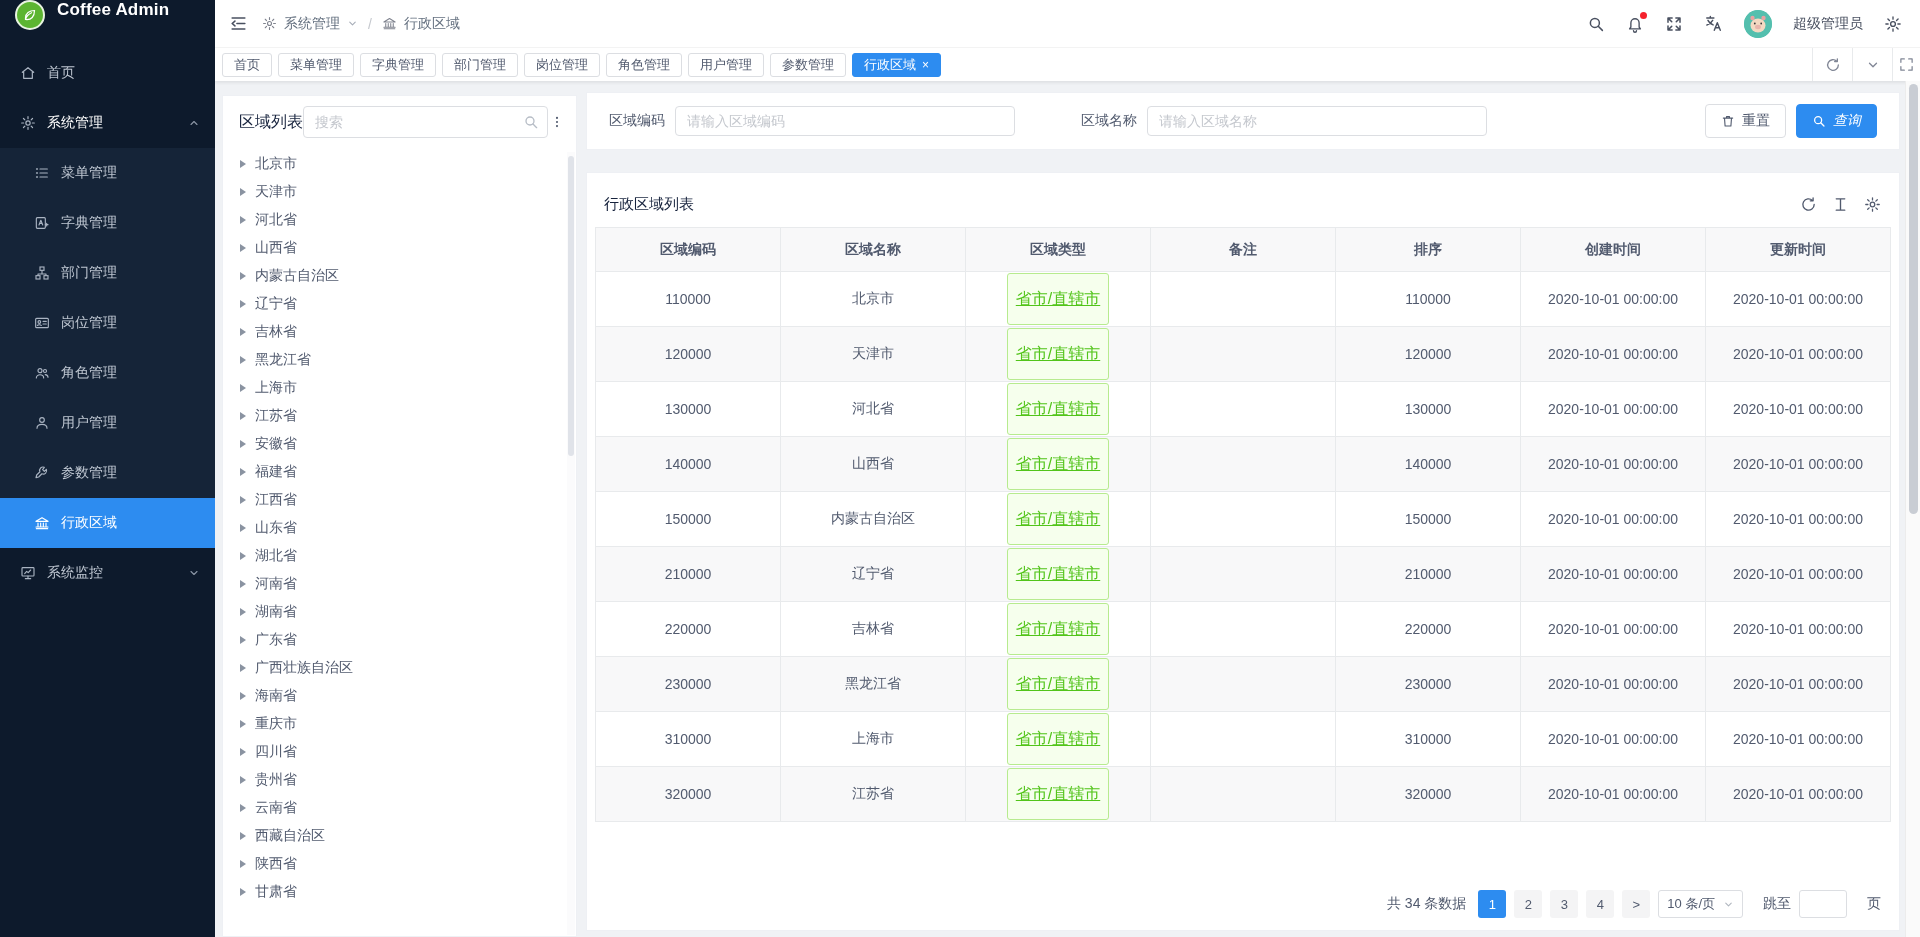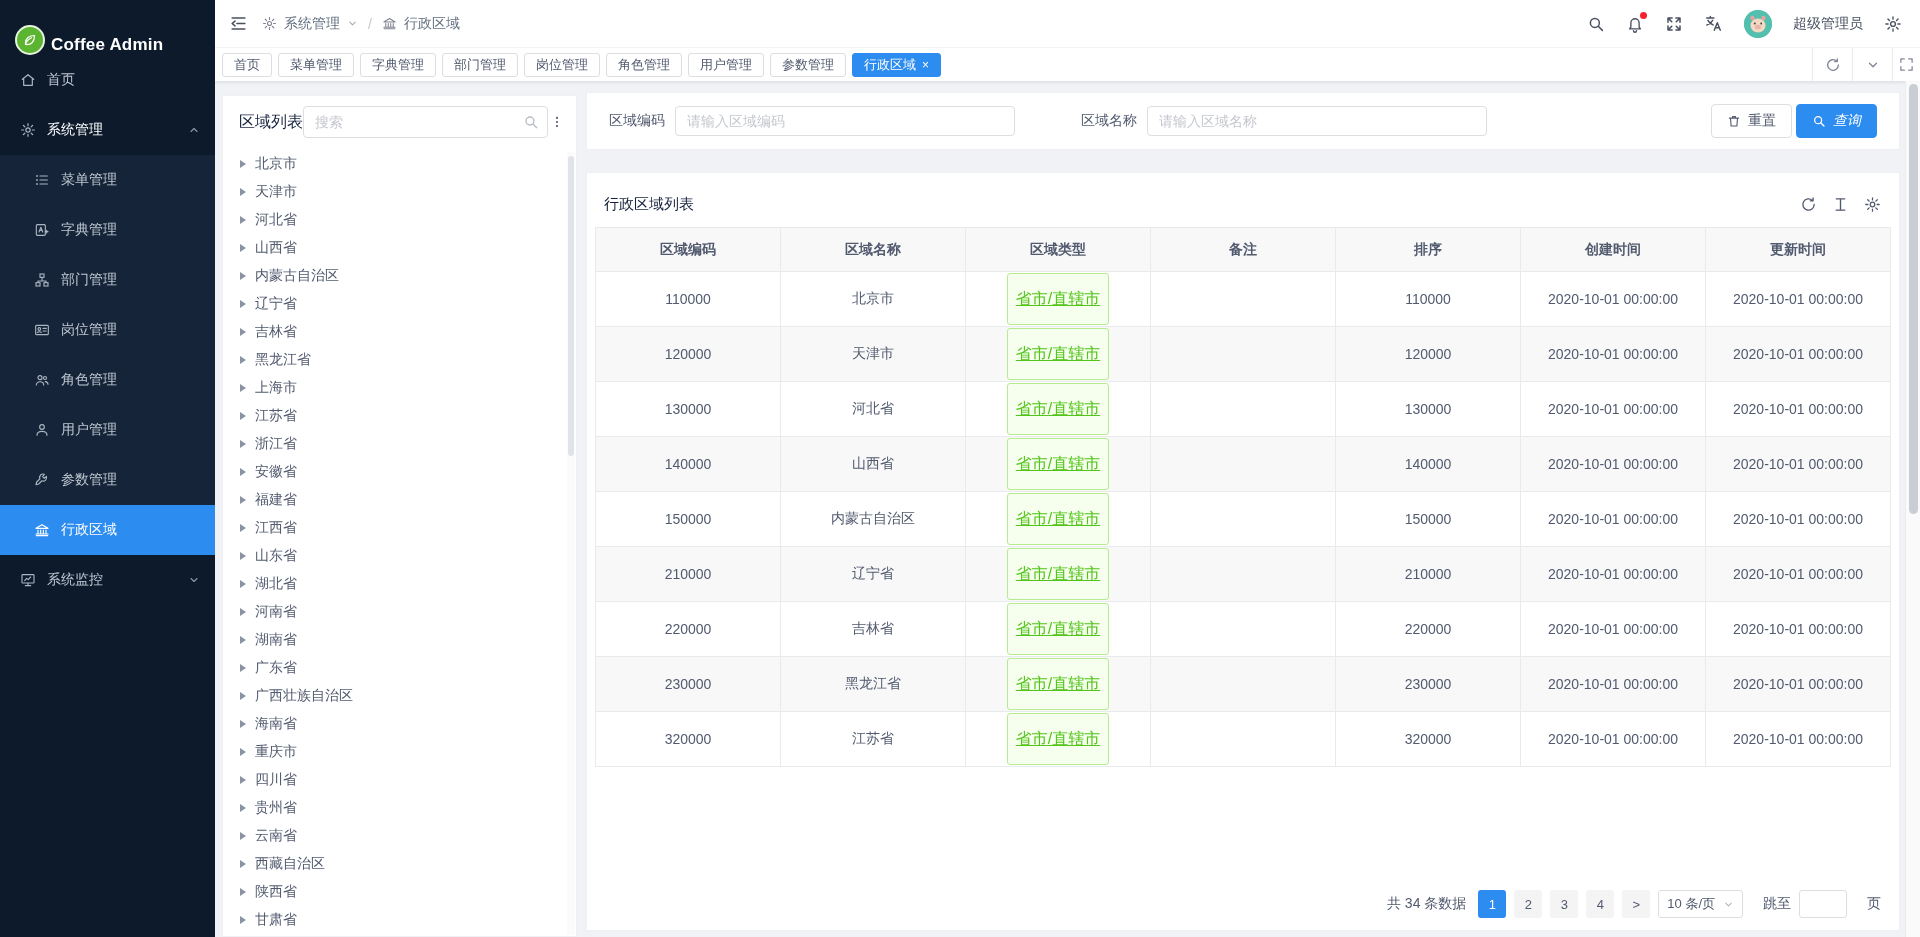--- a/index.html
+++ b/index.html
@@ -6,21 +6,21 @@
   html,body { margin:0; padding:0; }
   body {
     width:1920px; height:937px; position:relative; overflow:hidden;
     font-family:"Liberation Sans","DejaVu Sans",sans-serif;
     background:#f0f2f5; color:#515a6e; font-size:14px;
   }
   svg { display:block; }
 
   
   .sidebar { position:absolute; left:0; top:0; width:215px; height:937px; background:#0d1a2c; z-index:6; }
-  .logo { height:48px; display:flex; align-items:flex-end; gap:6px; padding-left:15px;margin-top:7px; }
+  .logo { height:48px; display:flex; align-items:flex-start; gap:12px; padding-left:15px; }
   .logo-badge { width:30px; height:30px; border-radius:50%; background:#5cb531; border:2px solid #e8f4e0;
     display:flex; align-items:center; justify-content:center; }
   .logo-text { color:#fff; font-weight:bold; font-size:17px; letter-spacing:.2px; }
   .menu-item { height:50px; display:flex; align-items:center; gap:11px; padding-left:20px;
     color:#bfc7d2; font-size:14px; cursor:pointer; position:relative; }
   .menu-item .mi-icon { width:16px; height:16px; flex:0 0 16px; color:#aab4c2; }
   .menu-item.open { color:#fff; }
   .menu-item .caret { position:absolute; right:15px; color:#8b96a5; }
   .submenu { background:#152438; }
   .submenu .menu-item { padding-left:34px; }
@@ -79,21 +79,21 @@
 
   
   .search-card { position:absolute; left:371px; top:11px; width:1314px; height:58px; background:#fff;
     border:1px solid #eef0f4; display:flex; align-items:center; padding:0 22px; }
   .form-item { display:flex; align-items:center; }
   .form-item + .form-item { margin-left:66px; }
   .form-label { font-size:14px; color:#515a6e; margin-right:10px; white-space:nowrap; }
   .form-input { width:340px; height:30px; border:1px solid #dcdee2; border-radius:4px; padding:0 11px;
     font-size:14px; color:#515a6e; outline:none; font-family:inherit; }
   .form-input::placeholder { color:#c5c8ce; }
-  .search-actions { margin-left:auto; display:flex; gap:4px; }
+  .search-actions { margin-left:auto; display:flex; gap:10px; }
   .btn { height:34px; padding:0 15px; border-radius:4px; font-size:14px; display:flex; align-items:center;
     gap:7px; border:1px solid #dcdee2; background:#fff; color:#515a6e; cursor:pointer; font-family:inherit; }
   .btn-primary { background:#2d8cf0; border-color:#2d8cf0; color:#fff;font-style:italic; }
 
   
   .table-card { position:absolute; left:371px; top:91px; width:1314px; bottom:6px; background:#fff;
     border:1px solid #eef0f4; }
   .table-head { display:flex; align-items:center; padding:22px 18px 13px 17px; }
   .table-title { font-size:15px; color:#17233d; }
   .table-tools { margin-left:auto; display:flex; gap:15px; color:#515a6e; }
@@ -432,24 +432,20 @@
         <div class="tree-item">
           <span class="tw"></span>
           <span>上海市</span>
         </div>
 
         <div class="tree-item">
           <span class="tw"></span>
           <span>江苏省</span>
         </div>
 
-        <div class="tree-item">
-          <span class="tw"></span>
-          <span>浙江省</span>
-        </div>
 
         <div class="tree-item">
           <span class="tw"></span>
           <span>安徽省</span>
         </div>
 
         <div class="tree-item">
           <span class="tw"></span>
           <span>福建省</span>
         </div>
@@ -676,20 +672,29 @@
           <tr>
             <td>230000</td>
             <td>黑龙江省</td>
             <td><span class="badge">省市/直辖市</span></td>
             <td></td>
             <td>230000</td>
             <td>2020-10-01 00:00:00</td>
             <td>2020-10-01 00:00:00</td>
           </tr>
 
+          <tr>
+            <td>310000</td>
+            <td>上海市</td>
+            <td><span class="badge">省市/直辖市</span></td>
+            <td></td>
+            <td>310000</td>
+            <td>2020-10-01 00:00:00</td>
+            <td>2020-10-01 00:00:00</td>
+          </tr>
 
           <tr>
             <td>320000</td>
             <td>江苏省</td>
             <td><span class="badge">省市/直辖市</span></td>
             <td></td>
             <td>320000</td>
             <td>2020-10-01 00:00:00</td>
             <td>2020-10-01 00:00:00</td>
           </tr>

